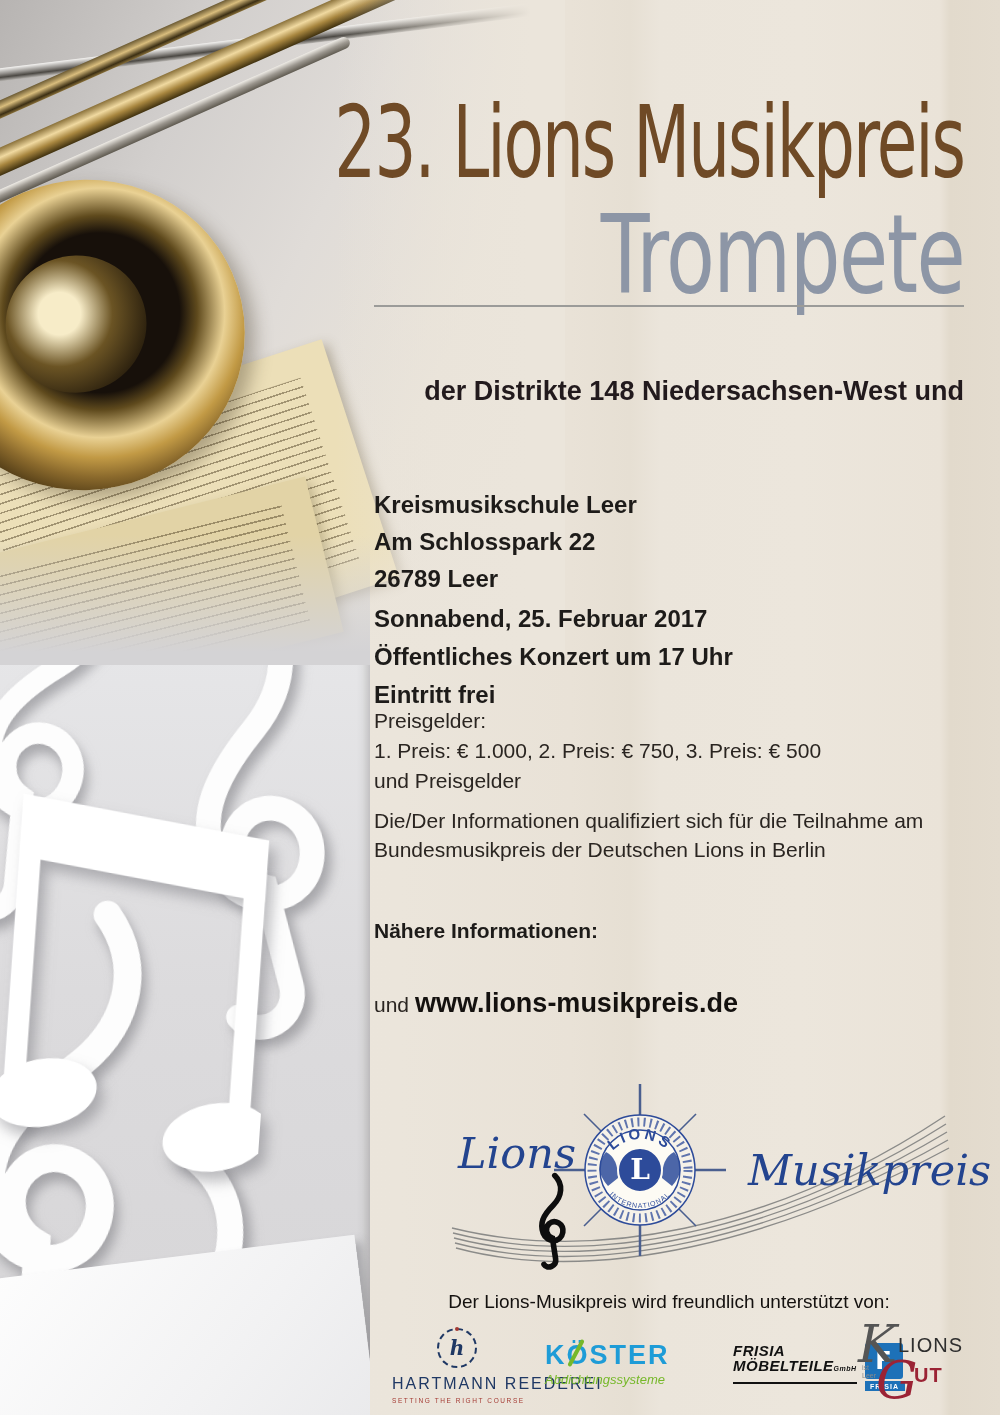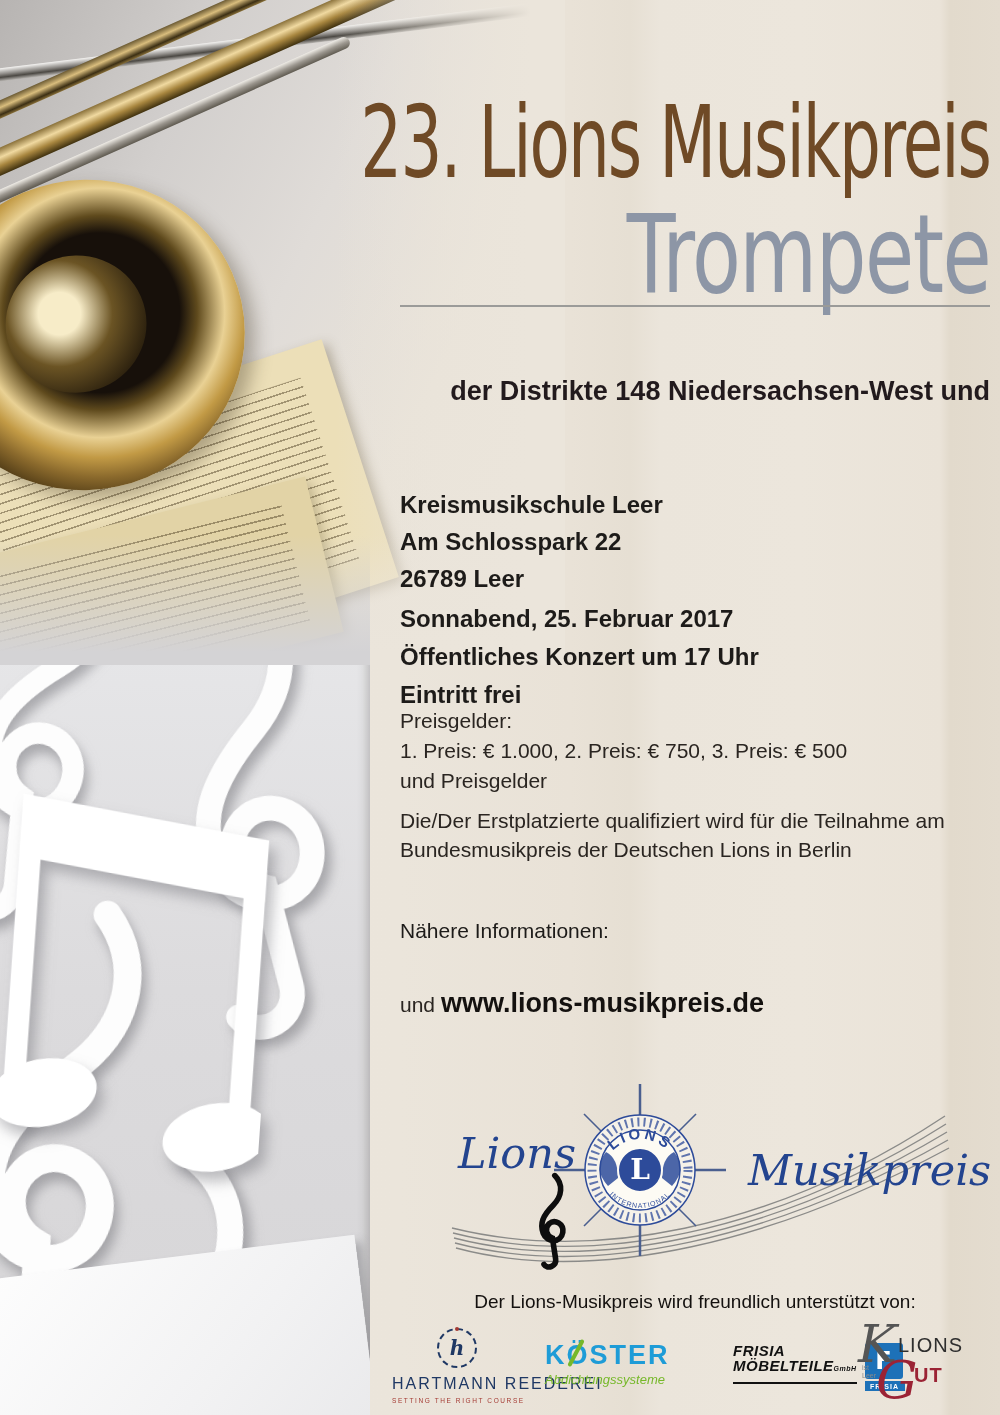--- a/index.html
+++ b/index.html
@@ -40,35 +40,35 @@
         box-shadow:4px 6px 12px rgba(90,75,40,.3);}
   .staff-lines{position:absolute;left:8%;top:12%;width:84%;height:76%;opacity:.6;
         background:repeating-linear-gradient(0deg,rgba(70,55,28,.75) 0 1.5px,transparent 1.5px 9px);}
   .photo-fade-r{position:absolute;right:0;top:0;width:230px;height:100%;
         background:linear-gradient(to right,rgba(235,229,219,0),#ebe5db 85%);}
   .photo-fade-b-left{position:absolute;left:0;bottom:0;width:370px;height:130px;
         background:linear-gradient(to bottom,rgba(211,210,212,0),#d4d3d5 90%);}
   .photo-fade-b-right{position:absolute;left:370px;bottom:0;width:195px;height:130px;
         background:linear-gradient(to bottom,rgba(235,229,219,0),#ebe5db 90%);}
   
-  .content{position:absolute;left:400px;top:0;width:590px;height:1415px;z-index:5;}
+  .content{position:absolute;left:374px;top:0;width:590px;height:1415px;z-index:5;}
   .title{position:absolute;top:84px;right:0;white-space:nowrap;color:#6f4a26;
         font-family:"DejaVu Sans",sans-serif;font-size:100px;letter-spacing:-3px;
         transform:scaleX(.66);transform-origin:100% 50%;}
   .instrument{position:absolute;top:192px;right:0;white-space:nowrap;color:#8d96a6;
         font-family:"DejaVu Sans",sans-serif;font-size:108px;letter-spacing:-2px;
         transform:scaleX(.74);transform-origin:100% 50%;}
   .rule{position:absolute;top:305px;left:0;width:100%;height:2px;background:#9b9b99;}
   .district{position:absolute;top:373px;left:0;width:100%;text-align:right;
         font-weight:bold;font-size:27px;line-height:37px;color:#221a1d;white-space:nowrap;}
   .venue{position:absolute;top:486px;left:0;font-weight:bold;font-size:24px;line-height:37px;color:#1d1b19;}
   .event{position:absolute;top:600px;left:0;font-weight:bold;font-size:24px;line-height:38px;color:#1d1b19;}
   .prizes{position:absolute;top:706px;left:0;font-size:21px;line-height:30px;color:#2a2521;}
   .qualify{position:absolute;top:806px;left:0;font-size:21px;line-height:29px;color:#2a2521;}
-  .info-h{position:absolute;top:919px;left:0;font-size:21px;color:#1d1b19;}
+  .info-h{position:absolute;top:919px;left:0;font-size:21px;color:#1d1b19;font-weight:bold;}
   .emails{position:absolute;top:946px;left:0;font-size:27px;font-weight:bold;color:#14110f;}
   .web{position:absolute;top:988px;left:0;font-size:21px;color:#2a2521;}
   .web .url{font-size:27px;font-weight:bold;color:#14110f;}
   .supporters-h{position:absolute;top:1291px;left:0;width:100%;text-align:center;font-size:19px;color:#14110f;}
   
   .logo-row{position:absolute;left:440px;top:1082px;width:530px;height:195px;z-index:5;}
   .logo-row .arcs{position:absolute;left:0;top:0;width:100%;height:100%;}
   .script-text{position:absolute;font-family:"DejaVu Serif",serif;font-style:italic;font-size:43px;color:#23448f;}
   .script-lions{left:18px;top:46px;}
   .script-musik{left:308px;top:63px;}
@@ -181,21 +181,21 @@
       <div>Eintritt frei</div>
     </div>
 
     <div class="prizes">
       <div>Preisgelder:</div>
       <div>1. Preis: € 1.000, 2. Preis: € 750, 3. Preis: € 500</div>
       <div>und Preisgelder</div>
     </div>
 
     <div class="qualify">
-      <div>Die/Der Erstplatzierte qualifiziert wird für die Teilnahme am</div>
+      <div>Die/Der Informationen qualifiziert sich für die Teilnahme am</div>
       <div>Bundesmusikpreis der Deutschen Lions in Berlin</div>
     </div>
 
     <div class="info-h">Nähere Informationen:</div>
     <div class="web"><span>und </span><span class="url">www.lions-musikpreis.de</span></div>
 
     <div class="supporters-h">Der Lions-Musikpreis wird freundlich unterstützt von:</div>
   </div>
 
   <div class="logo-row">

